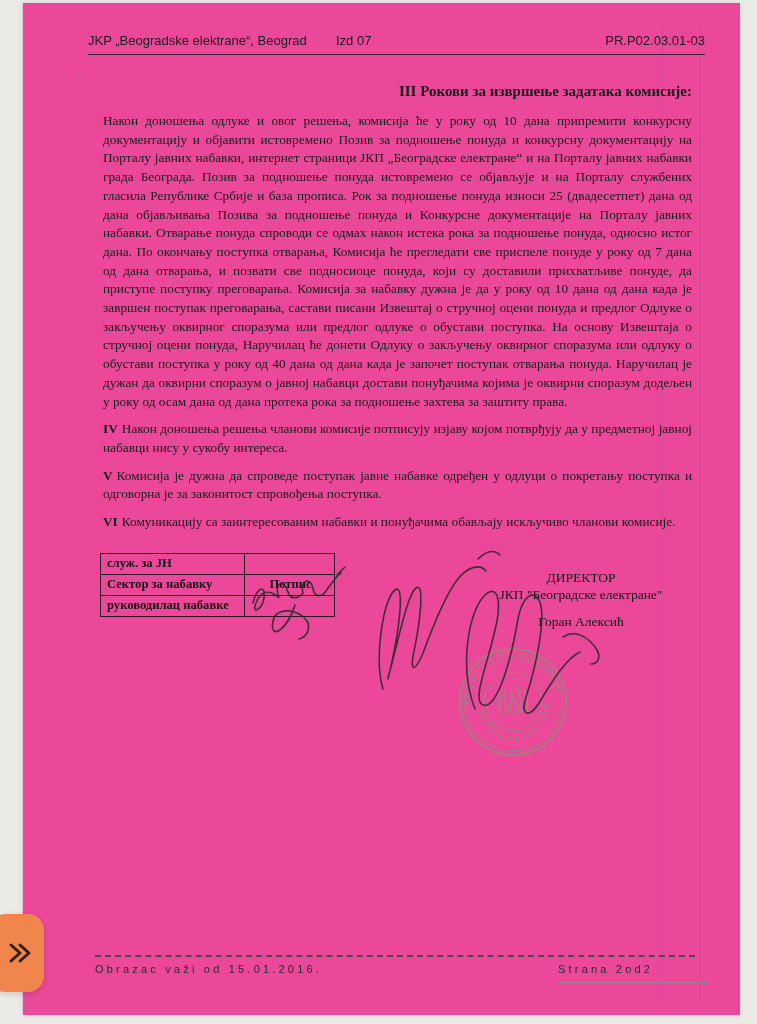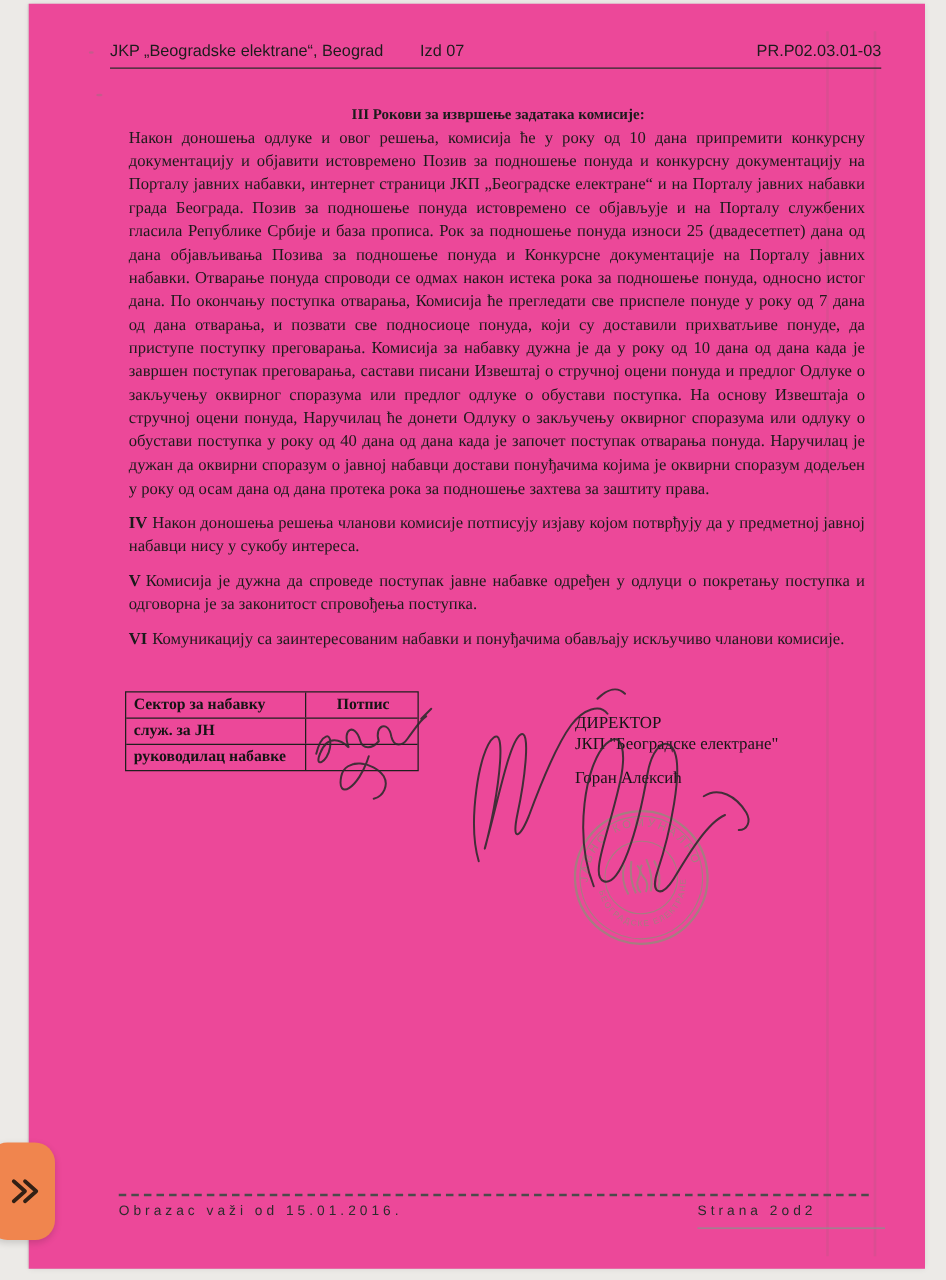--- a/index.html
+++ b/index.html
@@ -14,34 +14,34 @@
   .hdr{position:absolute;left:65px;top:30px;width:617px;height:21px;
     border-bottom:1.6px solid #2b2b2b;
     font-family:"Liberation Sans",sans-serif;font-size:13px;color:#1c1c1c;}
   .hdr .l{position:absolute;left:0;top:0;}
   .hdr .c{position:absolute;left:248px;top:0;}
   .hdr .r{position:absolute;right:0;top:0;}
 
   
   .content{position:absolute;left:80px;top:79px;width:589px;
     font-size:13.3px;line-height:18.7px;color:#1b1b1b;text-align:justify;}
-  .content h3{margin:0 0 0 2px;font-size:12px;line-height:19px;font-weight:bold;text-align:center;}
+  .content h3{margin:0 0 11px 2px;font-size:15px;line-height:19px;font-weight:bold;text-align:right;}
   .content p{margin:0 0 9px 0;}
   .num{font-weight:bold;margin-right:4px;}
 
   
   .tbl{position:absolute;left:77px;top:550px;width:233px;
     border:1.6px solid #1f1f1f;font-size:12.6px;color:#141414;}
   .trow{display:grid;grid-template-columns:143px 1fr;}
   .trow + .trow{border-top:1.4px solid #1f1f1f;}
   .tcell{padding:2px 4px 2px 6px;font-weight:bold;height:16px;line-height:15px;}
   .tcell.sig{border-left:1.4px solid #1f1f1f;text-align:center;}
 
   
-  .dir{position:absolute;left:437px;top:566px;width:242px;
+  .dir{position:absolute;left:437px;top:566px;width:242px;text-align:center;
     font-size:13.5px;color:#161616;line-height:17px;}
   .dir .name{margin-top:10px;}
 
   
   .sigs{position:absolute;left:200px;top:538px;width:420px;height:230px;pointer-events:none;}
   .stamp{position:absolute;left:406px;top:615px;width:168px;height:168px;
     transform:rotate(-8deg);opacity:.82;pointer-events:none;}
 
   
   .f-dash{position:absolute;left:72px;top:952px;width:600px;border-top:2px dashed #4b4b4b;}
@@ -78,26 +78,26 @@
   <div class="content">
     <h3>III Рокови за извршење задатака комисије:</h3>
     <p>Након доношења одлуке и овог решења, комисија ће у року од 10 дана припремити конкурсну документацију и објавити истовремено Позив за подношење понуда и конкурсну документацију на Порталу јавних набавки, интернет страници ЈКП „Београдске електране“ и на Порталу јавних набавки града Београда. Позив за подношење понуда истовремено се објављује и на Порталу службених гласила Републике Србије и база прописа. Рок за подношење понуда износи 25 (двадесетпет) дана од дана објављивања Позива за подношење понуда и Конкурсне документације на Порталу јавних набавки. Отварање понуда спроводи се одмах након истека рока за подношење понуда, односно истог дана. По окончању поступка отварања, Комисија ће прегледати све приспеле понуде у року од 7 дана од дана отварања, и позвати све подносиоце понуда, који су доставили прихватљиве понуде, да приступе поступку преговарања. Комисија за набавку дужна је да у року од 10 дана од дана када је завршен поступак преговарања, састави писани Извештај о стручној оцени понуда и предлог Одлуке о закључењу оквирног споразума или предлог одлуке о обустави поступка. На основу Извештаја о стручној оцени понуда, Наручилац ће донети Одлуку о закључењу оквирног споразума или одлуку о обустави поступка у року од 40 дана од дана када је започет поступак отварања понуда. Наручилац је дужан да оквирни споразум о јавној набавци достави понуђачима којима је оквирни споразум додељен у року од осам дана од дана протека рока за подношење захтева за заштиту права.</p>
     <p><span class="num">IV</span><span>Након доношења решења чланови комисије потписују изјаву којом потврђују да у предметној јавној набавци нису у сукобу интереса.</span></p>
     <p><span class="num">V</span><span>Комисија је дужна да спроведе поступак јавне набавке одређен у одлуци о покретању поступка и одговорна је за законитост спровођења поступка.</span></p>
     <p><span class="num">VI</span><span>Комуникацију са заинтересованим набавки и понуђачима обављају искључиво чланови комисије.</span></p>
   </div>
 
   <div class="tbl">
     <div class="trow">
+      <div class="tcell">служ. за ЈН</div>
+      <div class="tcell sig"></div>
+    </div>
+    <div class="trow">
       <div class="tcell">Сектор  за набавку</div>
       <div class="tcell sig">Потпис</div>
-    </div>
-    <div class="trow">
-      <div class="tcell">служ. за ЈН</div>
-      <div class="tcell sig"></div>
     </div>
     <div class="trow">
       <div class="tcell">руководилац  набавке</div>
       <div class="tcell sig"></div>
     </div>
   </div>
 
   <div class="dir">
     <div>ДИРЕКТОР</div>
     <div>ЈКП "Београдске електране"</div>

